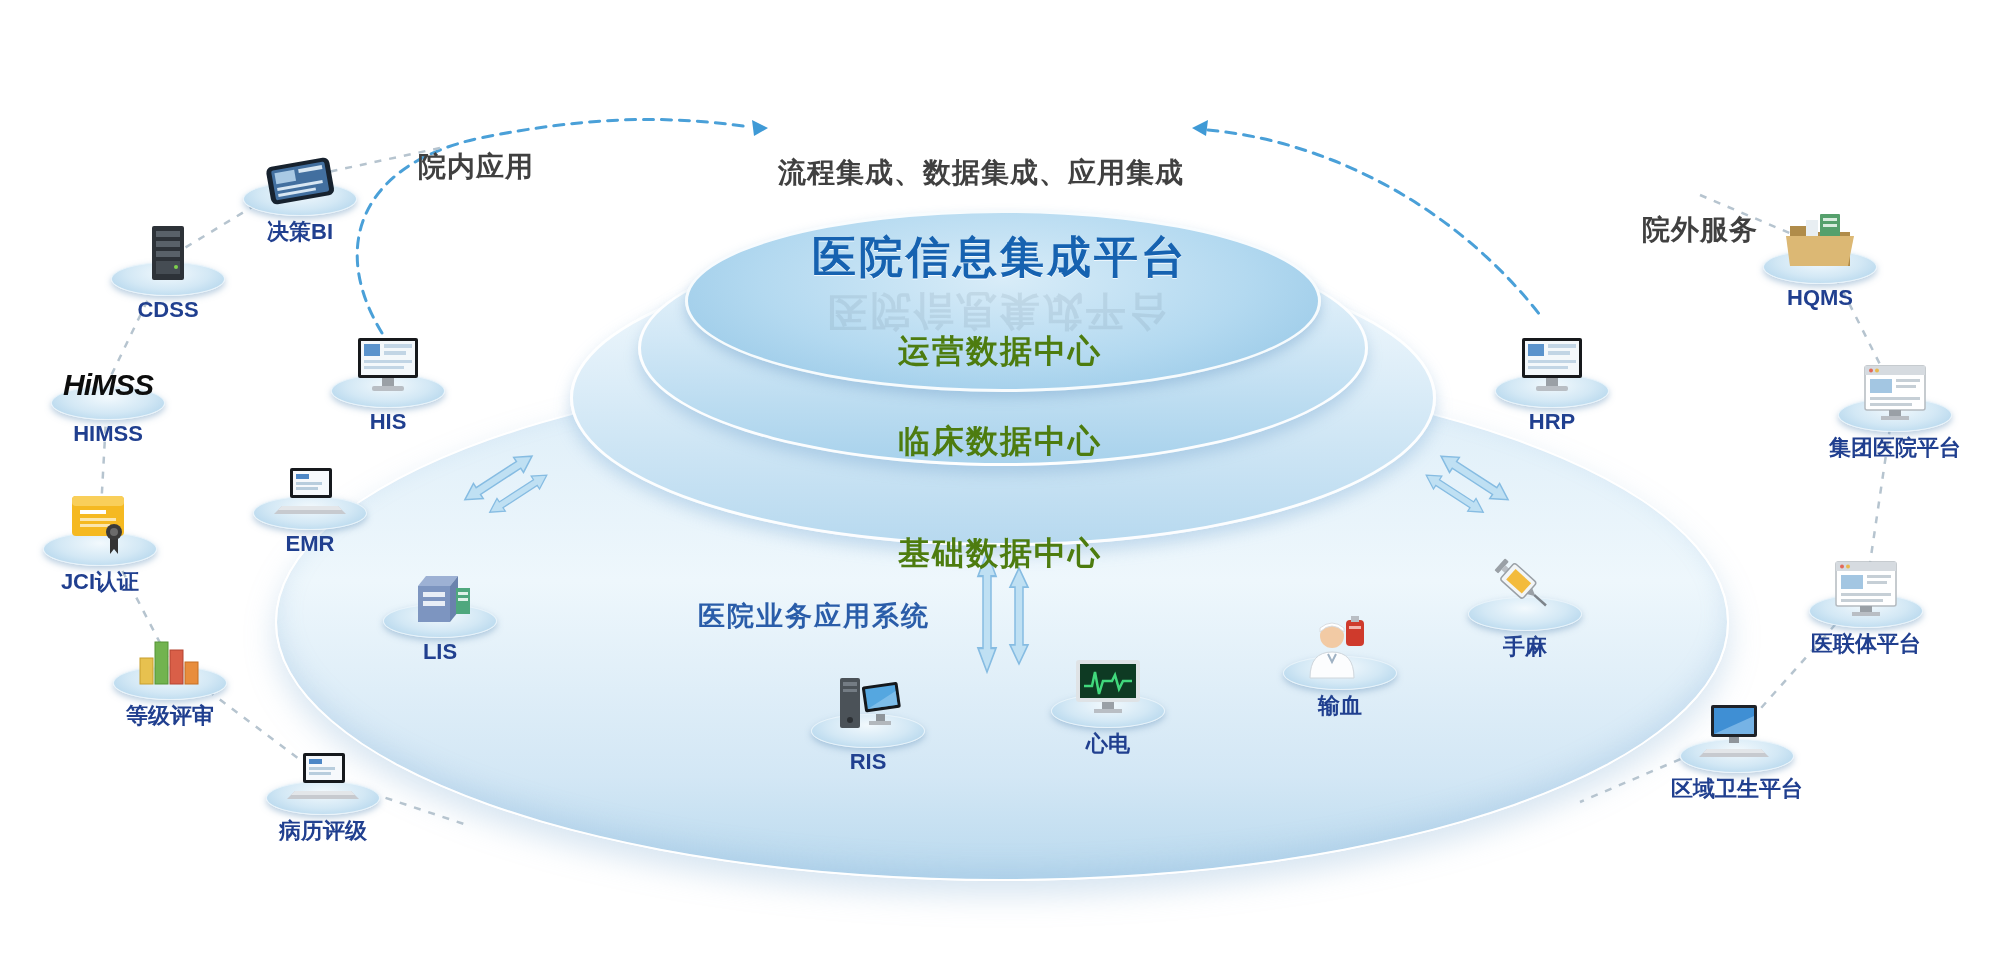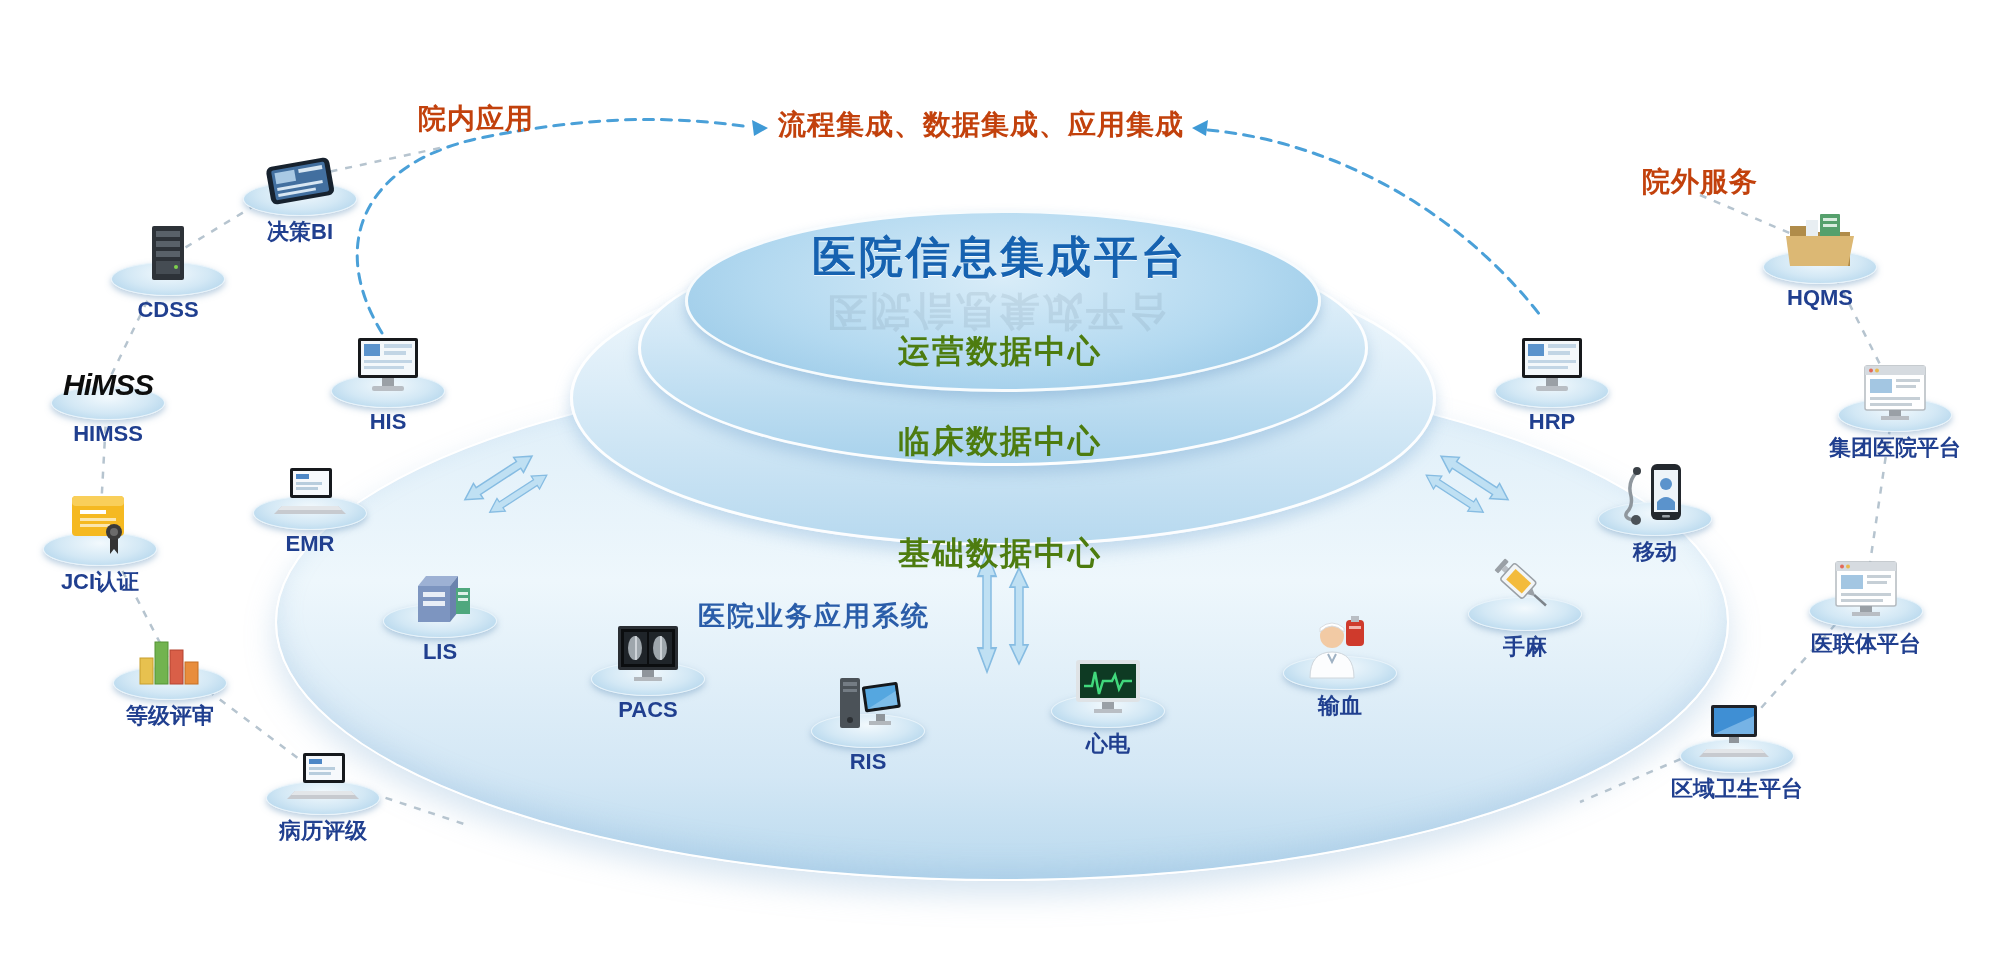--- a/index.html
+++ b/index.html
@@ -34,22 +34,22 @@
         transform:scaleY(-1);opacity:.13;}
   .layer-label{position:absolute;left:0;width:2000px;z-index:6;text-align:center;
         font-size:32px;font-weight:700;color:#4d7c0f;letter-spacing:2px;}
   .layer-1{top:330px;}
   .layer-2{top:420px;}
   .layer-3{top:492px;margin-top:40px;}
   .base-label{position:absolute;left:0;width:1628px;top:598px;z-index:6;text-align:center;
         font-size:27px;font-weight:700;color:#2a5da9;letter-spacing:2px;}
 
   
-  .header-label{position:absolute;z-index:7;font-size:28px;font-weight:700;color:#c2410c;
-        text-align:center;letter-spacing:1px;}
+  .header-label{position:absolute;z-index:7;font-size:28px;font-weight:700;color:#404040;
+        text-align:center;letter-spacing:1px;margin-top:48px;}
   .hl-inner{left:370px;top:100px;width:212px;}
   .hl-integration{left:731px;top:106px;width:500px;}
   .hl-outer{left:1590px;top:163px;width:220px;}
 
   
   #nodes{position:absolute;left:0;top:0;width:2000px;height:714px;z-index:6;}
   .node{position:absolute;width:160px;display:flex;flex-direction:column;align-items:center;}
   .icon-wrap{position:relative;width:130px;height:88px;display:flex;align-items:flex-end;justify-content:center;}
   .pedestal{position:absolute;bottom:-2px;left:50%;transform:translateX(-50%);
         width:112px;height:32px;border-radius:50%;
@@ -255,40 +255,20 @@
               <rect x="25" y="24" width="22" height="5" fill="#e8eef6"></rect>
               <rect x="25" y="33" width="22" height="5" fill="#e8eef6"></rect>
               <rect x="58" y="20" width="14" height="26" fill="#4fa87e"></rect>
               <rect x="60" y="24" width="10" height="3" fill="#dff1e8"></rect>
               <rect x="60" y="30" width="10" height="3" fill="#dff1e8"></rect>
             </svg>
           </div>
         </div>
         <div class="node-label">LIS</div>
       </div>
-      <div class="node" style="left: 568px; top: 606px;">
-        <div class="icon-wrap">
-          <div class="pedestal"></div>
-          <div class="icon">
-            <svg width="88" height="64" viewBox="0 0 88 64">
-              <rect x="14" y="2" width="60" height="44" rx="2" fill="#2a2e33"></rect>
-              <rect x="17" y="5" width="54" height="38" fill="#0b0d0f"></rect>
-              <rect x="20" y="8" width="23" height="32" fill="#1f2429"></rect>
-              <rect x="45" y="8" width="23" height="32" fill="#1f2429"></rect>
-              <ellipse cx="31" cy="24" rx="7" ry="12" fill="#c9d2d8" opacity="0.75"></ellipse>
-              <ellipse cx="56" cy="24" rx="7" ry="12" fill="#c9d2d8" opacity="0.75"></ellipse>
-              <rect x="31" y="12" width="2" height="24" fill="#eef2f5" opacity="0.6"></rect>
-              <rect x="56" y="12" width="2" height="24" fill="#eef2f5" opacity="0.6"></rect>
-              <rect x="38" y="46" width="12" height="7" fill="#8f959b"></rect>
-              <rect x="30" y="53" width="28" height="4" fill="#b3b8bd"></rect>
-            </svg>
-          </div>
-        </div>
-        <div class="node-label">PACS</div>
-      </div>
       <div class="node" style="left: 788px; top: 658px;">
         <div class="icon-wrap">
           <div class="pedestal"></div>
           <div class="icon">
             <svg width="88" height="66" viewBox="0 0 88 66">
               <rect x="16" y="4" width="20" height="50" rx="2" fill="#4b5258"></rect>
               <rect x="19" y="8" width="14" height="4" fill="#747c84"></rect>
               <rect x="19" y="15" width="14" height="3" fill="#747c84"></rect>
               <circle cx="26" cy="46" r="3" fill="#2c3034"></circle>
               <g transform="rotate(-8 58 28)">
@@ -346,38 +326,20 @@
                 <rect x="29" y="12" width="22" height="30" rx="3" fill="#f2f5f7" stroke="#9aa0a6" stroke-width="1.5"></rect>
                 <rect x="33" y="17" width="14" height="21" fill="#f3bb3d"></rect>
                 <path d="M36 42 L44 42 L41 48 L39 48 Z" fill="#9aa0a6"></path>
                 <rect x="39" y="48" width="2.5" height="16" fill="#7c838a"></rect>
               </g>
             </svg>
           </div>
         </div>
         <div class="node-label">手麻</div>
       </div>
-      <div class="node" style="left: 1575px; top: 446px;">
-        <div class="icon-wrap">
-          <div class="pedestal"></div>
-          <div class="icon">
-            <svg width="84" height="66" viewBox="0 0 84 66">
-              <path d="M24 10 Q14 20 18 34 Q20 44 14 50 Q10 56 20 58" fill="none" stroke="#8f979e" stroke-width="3.5"></path>
-              <circle cx="23" cy="58" r="5" fill="#4b5258"></circle>
-              <circle cx="24" cy="9" r="4" fill="#3a4046"></circle>
-              <rect x="38" y="2" width="30" height="56" rx="6" fill="#23282e"></rect>
-              <rect x="41" y="8" width="24" height="42" fill="#eef4f9"></rect>
-              <circle cx="53" cy="22" r="6" fill="#5b93cc"></circle>
-              <path d="M44 40 Q53 30 62 40 L62 48 L44 48 Z" fill="#5b93cc"></path>
-              <rect x="49" y="53" width="8" height="2.5" rx="1" fill="#9aa0a6"></rect>
-            </svg>
-          </div>
-        </div>
-        <div class="node-label">移动</div>
-      </div>
       <div class="node" style="left: 1472px; top: 318px;">
         <div class="icon-wrap">
           <div class="pedestal"></div>
           <div class="icon">
             <svg width="88" height="64" viewBox="0 0 88 64">
               <rect x="14" y="2" width="60" height="40" rx="2" fill="#17191c"></rect>
               <rect x="17" y="5" width="54" height="34" fill="#f4f8fb"></rect>
               <rect x="20" y="8" width="16" height="12" fill="#5b93cc"></rect>
               <rect x="40" y="8" width="28" height="4" fill="#c2d5e5"></rect>
               <rect x="40" y="15" width="22" height="4" fill="#c2d5e5"></rect>

